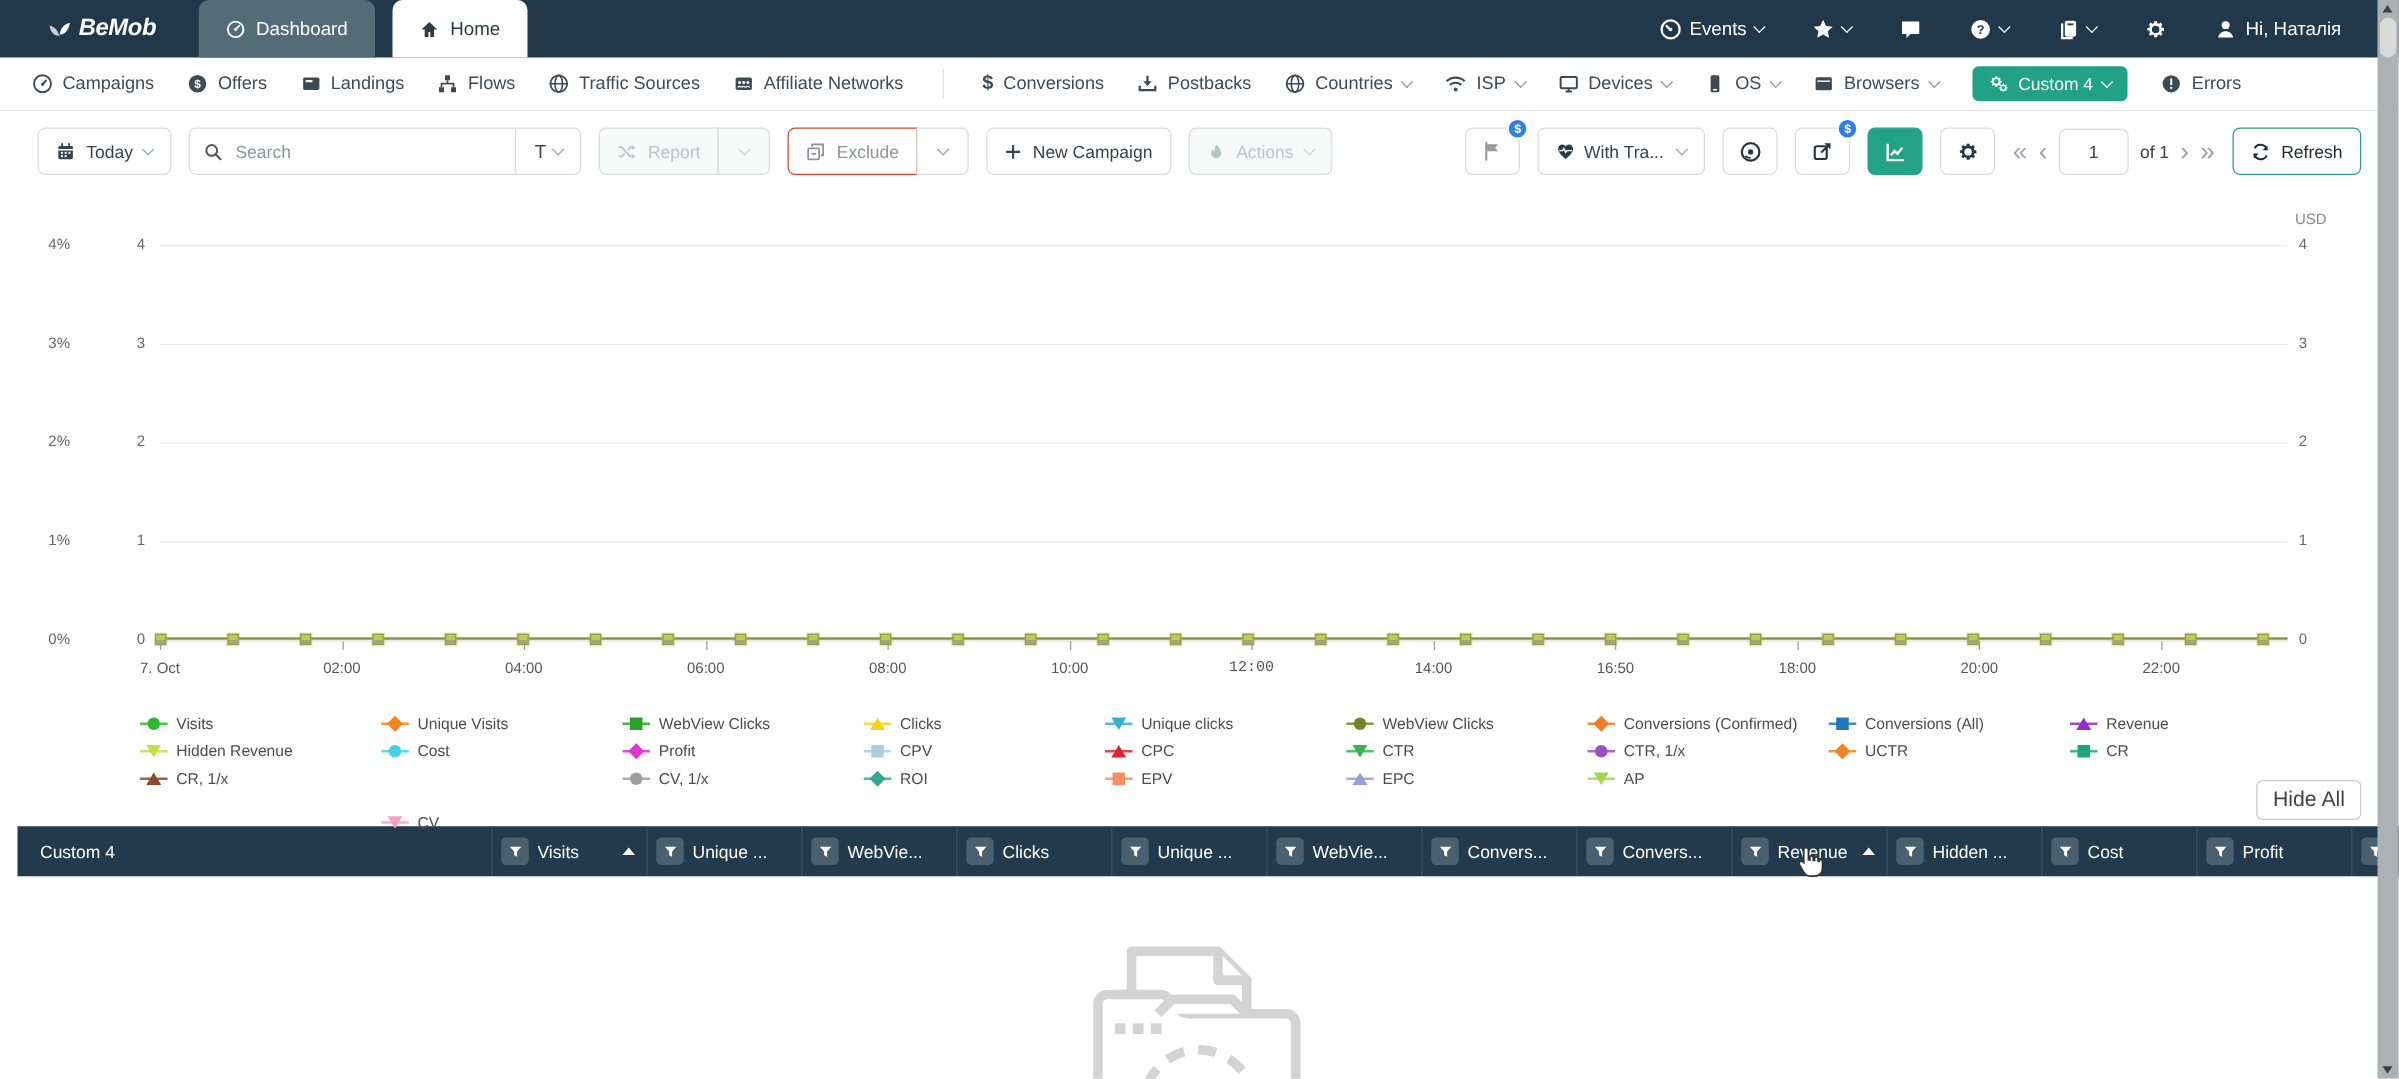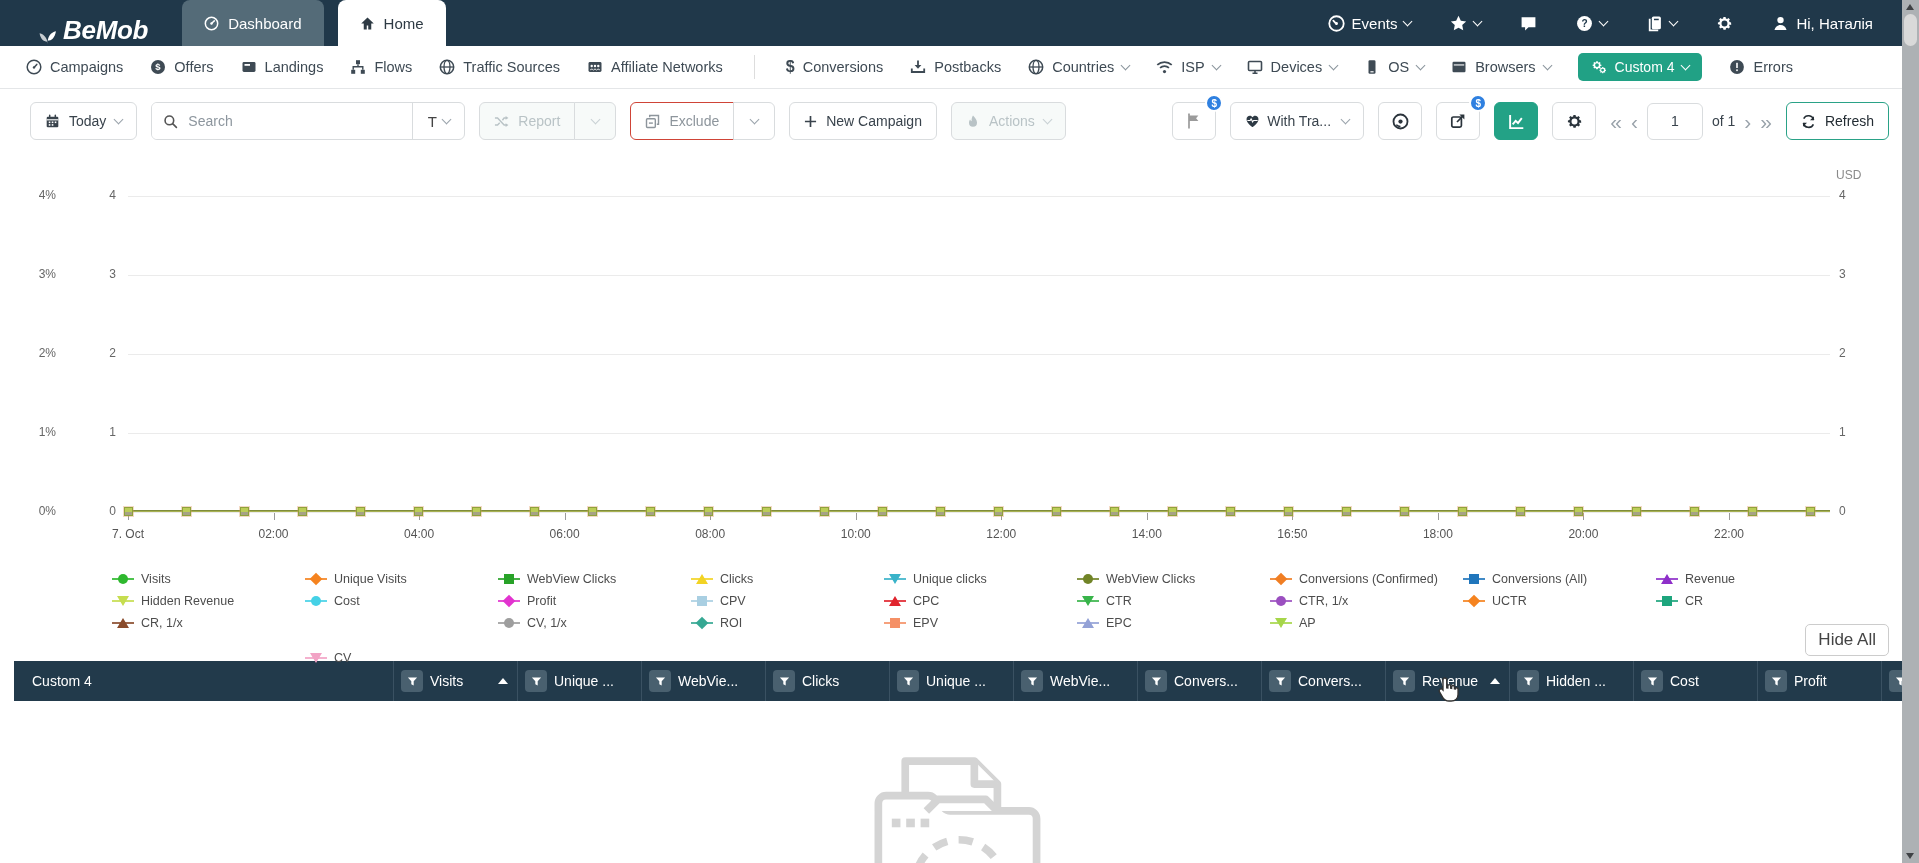--- a/index.html
+++ b/index.html
@@ -2,21 +2,21 @@
 <html><head>
 <meta charset="utf-8">
 <style>
   *{box-sizing:border-box;margin:0;padding:0}
   html,body{width:1919px;height:863px;overflow:hidden;font-family:"Liberation Sans",sans-serif;background:#fff;position:relative}
   svg{display:block}
   .chev{display:inline-block;width:7px;height:7px;border-right:1.6px solid currentColor;border-bottom:1.6px solid currentColor;transform:rotate(45deg);margin-top:-3px;flex:0 0 auto}
 
   
   .topbar{height:46px;background:#20384a;display:flex;align-items:stretch;color:#fff;padding-left:38px;position:relative;z-index:5}
-  .logo{display:flex;align-items:flex-end;gap:6px;font-size:26px;font-weight:bold;font-style:italic;letter-spacing:-.3px}
+  .logo{display:flex;align-items:center;gap:6px;font-size:19px;font-weight:bold;font-style:italic;letter-spacing:-.3px}
   .tab{display:flex;align-items:center;gap:9px;padding:0 22px;font-size:15px;border-radius:8px 8px 0 0;cursor:pointer}
   .tab-dashboard{background:#546b78;margin-left:34px}
   .tab-home{background:#fff;color:#2e3a44;margin-left:14px}
   .topbar-right{margin-left:auto;display:flex;align-items:center;gap:39px;padding-right:46px;font-size:15px}
   .tb-item{display:flex;align-items:center;gap:7px;cursor:pointer}
 
   
   .nav{height:43px;background:#fff;border-bottom:1px solid #e4e6e8;display:flex;align-items:center;padding:0 26px;gap:27px;color:#3e4a54;font-size:14.5px}
   .nav-item{display:flex;align-items:center;gap:8px;cursor:pointer;white-space:nowrap}
   .nav-divider{width:1px;height:24px;background:#ddd;margin:0 4px}
@@ -540,21 +540,21 @@
     <div class="xlab" style="left: 273.545px; text-align: center;">02:00</div>
     <div class="xtick" style="left: 419.091px;"></div>
     <div class="xlab" style="left: 419.091px;">04:00</div>
     <div class="xtick" style="left: 564.636px;"></div>
     <div class="xlab" style="left: 564.636px;">06:00</div>
     <div class="xtick" style="left: 710.182px;"></div>
     <div class="xlab" style="left: 710.182px;">08:00</div>
     <div class="xtick" style="left: 855.727px;"></div>
     <div class="xlab" style="left: 855.727px;">10:00</div>
     <div class="xtick" style="left: 1001.27px;"></div>
-    <div class="xlab" style="left: 1001.27px;">12:00</div>
+    <div class="xlab" style="left: 1001.27px; font-family: Liberation Mono, monospace;">12:00</div>
     <div class="xtick" style="left: 1146.82px;"></div>
     <div class="xlab" style="left: 1146.82px;">14:00</div>
     <div class="xtick" style="left: 1292.36px;"></div>
     <div class="xlab" style="left: 1292.36px;">16:50</div>
     <div class="xtick" style="left: 1437.91px;"></div>
     <div class="xlab" style="left: 1437.91px;">18:00</div>
     <div class="xtick" style="left: 1583.45px;"></div>
     <div class="xlab" style="left: 1583.45px;">20:00</div>
     <div class="xtick" style="left: 1729px;"></div>
     <div class="xlab" style="left: 1729px;">22:00</div>

